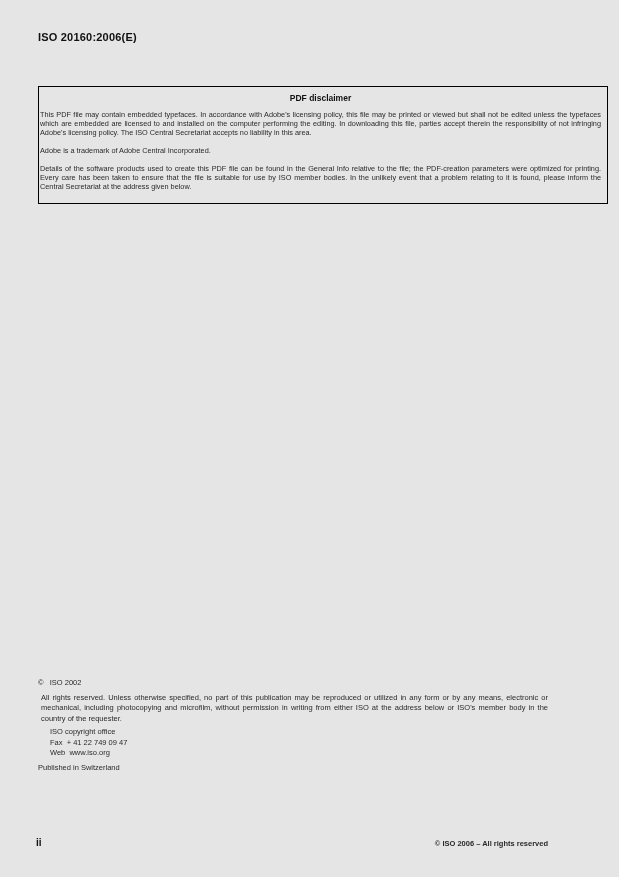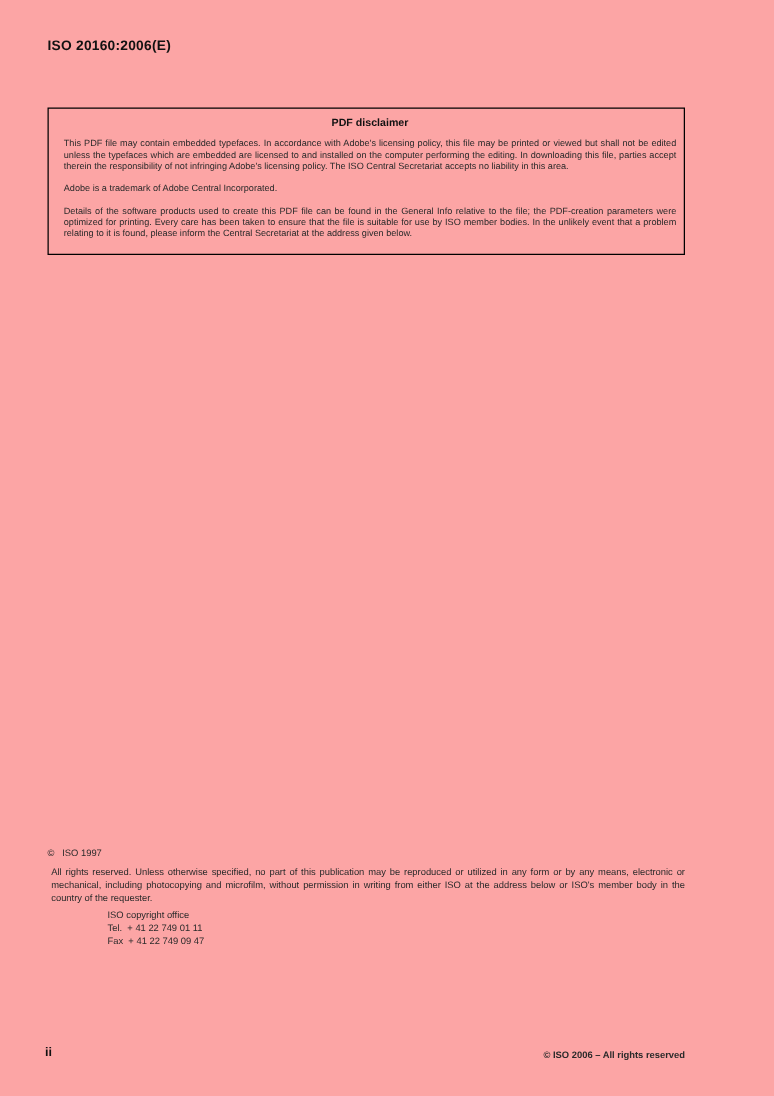--- a/index.html
+++ b/index.html
@@ -11,40 +11,40 @@
     width: 619px;
     height: 877px;
     position: relative;
     font-family: "Liberation Sans", sans-serif;
     color: #1c1c1c;
     overflow: hidden;
   }
   .page {
     position: absolute;
     inset: 0;
-    background: #fca5a5;
+    background: #e5e5e5;
   }
   .doc-header {
     position: absolute;
     top: 31px;
     left: 38px;
     font-size: 11px;
     font-weight: bold;
     color: #111111;
     letter-spacing: 0.2px;
   }
   .disclaimer-box {
     position: absolute;
     top: 86px;
     left: 38px;
-    width: 510px;
+    width: 570px;
     height: 118px;
     border: 1px solid #000000;
     box-sizing: border-box;
-    padding: 4px 6px 4px 12px;
+    padding: 4px 6px 4px 1px;
   }
   .disclaimer-title {
     text-align: center;
     font-size: 8.5px;
     font-weight: bold;
     margin: 2px 0 7px 0;
     color: #111111;
   }
   .disclaimer-box p {
     font-size: 7.3px;
@@ -68,21 +68,20 @@
   }
   .copyright-notice {
     text-align: justify;
     margin: 0 0 3px 3px;
   }
   .address-block {
     margin-left: 12px;
   }
   .address-line {
     white-space: pre-wrap;
-    margin-left: 36px;
   }
   .published-line {
     margin-top: 4px;
   }
   .footer-page-number {
     position: absolute;
     left: 36px;
     top: 837px;
     font-size: 10px;
     font-weight: bold;
@@ -105,26 +104,27 @@
   <div class="doc-header">ISO 20160:2006(E)</div>
 
   <div class="disclaimer-box">
     <div class="disclaimer-title">PDF disclaimer</div>
     <p>This PDF file may contain embedded typefaces. In accordance with Adobe's licensing policy, this file may be printed or viewed but shall not be edited unless the typefaces which are embedded are licensed to and installed on the computer performing the editing. In downloading this file, parties accept therein the responsibility of not infringing Adobe's licensing policy. The ISO Central Secretariat accepts no liability in this area.</p>
     <p>Adobe is a trademark of Adobe Central Incorporated.</p>
     <p>Details of the software products used to create this PDF file can be found in the General Info relative to the file; the PDF-creation parameters were optimized for printing. Every care has been taken to ensure that the file is suitable for use by ISO member bodies. In the unlikely event that a problem relating to it is found, please inform the Central Secretariat at the address given below.</p>
   </div>
 
   <div class="copyright-block">
-    <div class="copyright-line">©   ISO 1997</div>
+    <div class="copyright-line">©   ISO 2002</div>
     <div class="copyright-notice">All rights reserved. Unless otherwise specified, no part of this publication may be reproduced or utilized in any form or by any means, electronic or mechanical, including photocopying and microfilm, without permission in writing from either ISO at the address below or ISO's member body in the country of the requester.</div>
     <div class="address-block">
       <div class="address-line">ISO copyright office</div>
-      <div class="address-line">Tel.  + 41 22 749 01 11</div>
       <div class="address-line">Fax  + 41 22 749 09 47</div>
+      <div class="address-line">Web  www.iso.org</div>
     </div>
+    <div class="published-line">Published in Switzerland</div>
   </div>
 
   <div class="footer-page-number">ii</div>
 
   <div class="footer-copyright">© ISO 2006 – All rights reserved</div>
 
 </div>
 
 </body></html>

